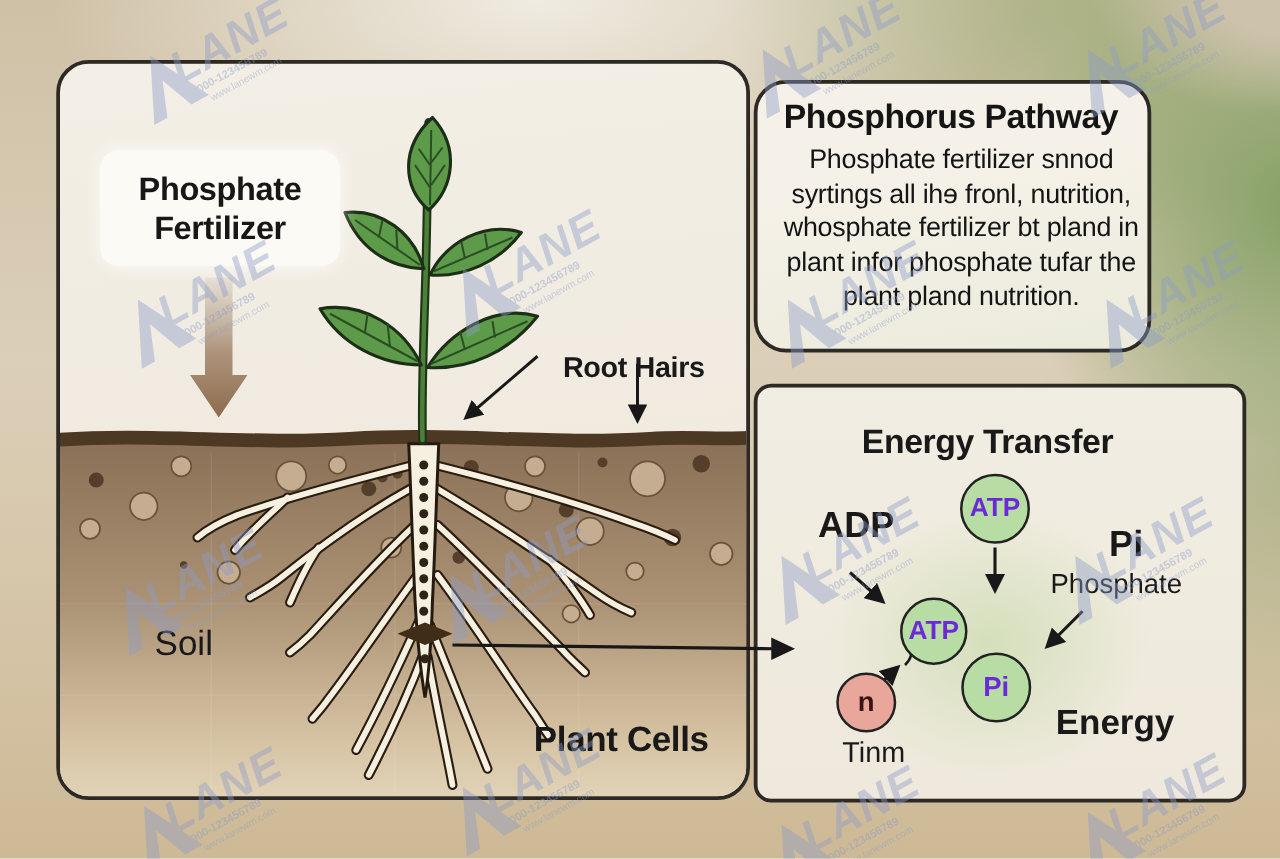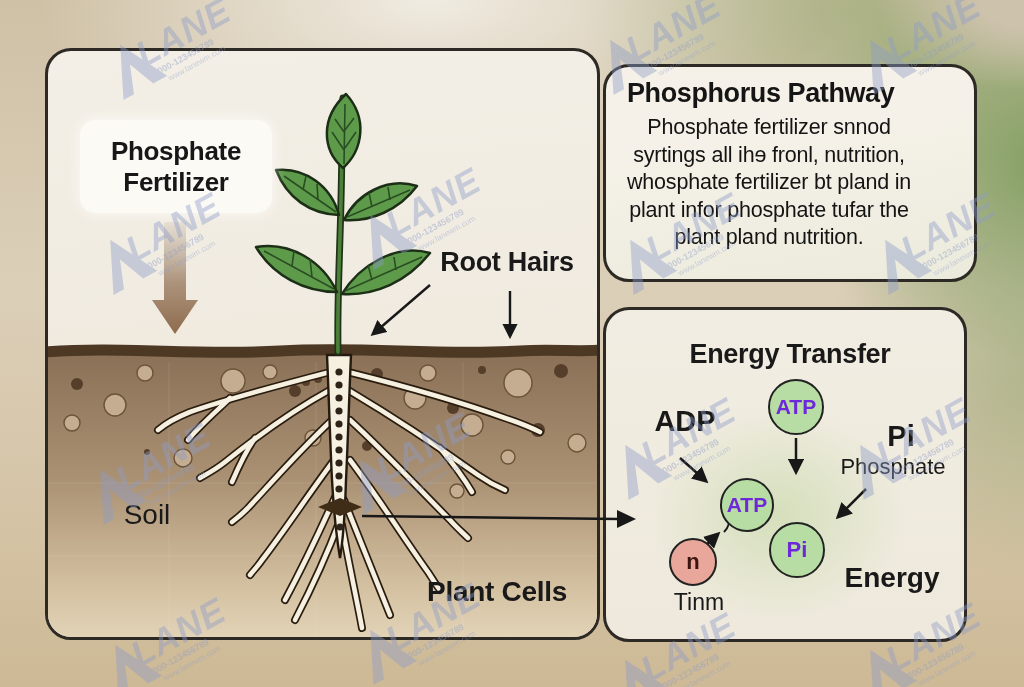--- a/index.html
+++ b/index.html
@@ -13,37 +13,37 @@
       radial-gradient(430px 250px at 86% 2%, rgba(125,158,90,.45), rgba(125,158,90,0) 70%),
       radial-gradient(520px 220px at 42% 0%, rgba(242,238,229,.95), rgba(242,238,229,0) 75%),
       linear-gradient(180deg,#cfc1a6 0%,#dccfb8 42%,#d4c3a5 76%,#cdb995 100%);
   }
   .panel{position:absolute;border:3px solid #2d2a25;box-sizing:border-box;}
   .panel-left{
     left:45px;top:48px;width:555px;height:592px;border-radius:26px;overflow:hidden;
     background:linear-gradient(175deg,#f3efe6 0%,#f0eadf 55%,#ece4d5 100%);
   }
   .panel-phos{
-    left:603px;top:64px;width:374px;height:218px;border-radius:26px;
+    left:603px;top:64px;width:318px;height:218px;border-radius:26px;
     background:linear-gradient(172deg,#f5f1e8 35%,#ebebdc 100%);
   }
   .panel-energy{
-    left:603px;top:307px;width:364px;height:335px;border-radius:26px;overflow:hidden;
+    left:603px;top:307px;width:394px;height:335px;border-radius:14px;overflow:hidden;
     background:
       radial-gradient(180px 150px at 48% 62%, rgba(190,214,158,.55), rgba(190,214,158,0) 72%),
       linear-gradient(180deg,#f2ede2 0%,#eee9dc 100%);
   }
   .lbl{position:absolute;transform:translate(-50%,-50%);white-space:nowrap;color:#191919;}
   .fert-box{
     position:absolute;left:32px;top:69px;width:192px;height:93px;border-radius:15px;
     background:rgba(253,251,246,.93);box-shadow:0 0 14px rgba(255,255,255,.8);
     display:flex;flex-direction:column;align-items:center;justify-content:center;
     font-size:26px;font-weight:600;line-height:31px;color:#171717;letter-spacing:-.3px;
   }
-  .t-roothairs{font-size:27px;font-weight:600;letter-spacing:-.3px;}
+  .t-roothairs{font-size:23px;font-weight:600;letter-spacing:-.3px;margin-top:32px;}
   .t-soil{font-size:28px;font-weight:400;}
   .t-plantcells{font-size:28px;font-weight:600;letter-spacing:-.3px;}
   .phos-title{position:absolute;left:21px;top:11px;font-size:27px;font-weight:700;color:#151515;letter-spacing:-.4px;}
   .phos-body{position:absolute;left:21px;top:47px;font-size:21.5px;line-height:27.5px;color:#141414;white-space:pre-line;letter-spacing:-.2px;text-align:center;}
   .en-title{font-size:27px;font-weight:600;letter-spacing:-.3px;}
   .circle{position:absolute;border:2.4px solid #222;border-radius:50%;display:flex;align-items:center;justify-content:center;
     font-weight:700;color:#6d28d9;box-sizing:border-box;}
   .c-green{background:#b7dda5;}
   .c-pink{background:#e9a79b;color:#3a1510;}
   .t-adp,.t-pi{font-size:29px;font-weight:600;}

